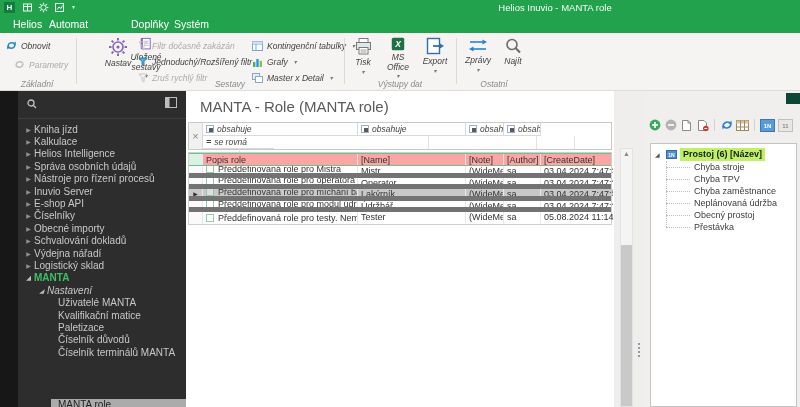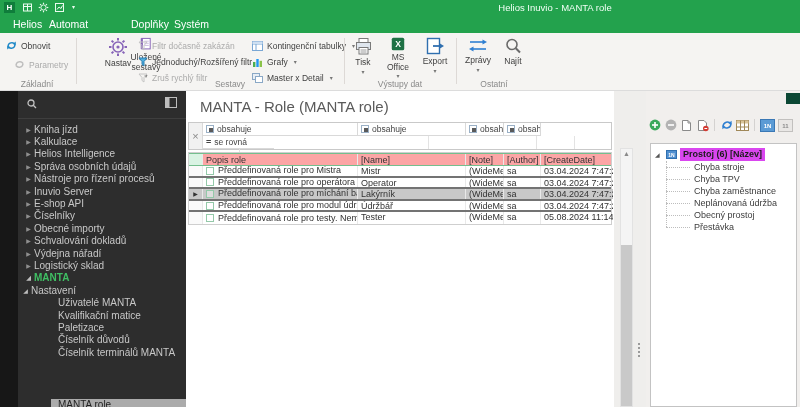--- a/index.html
+++ b/index.html
@@ -16,21 +16,21 @@
   .tb-title { left:440px; top:1px; width:230px; height:13px; color:#f2fff6; font-size:9.5px;
               text-align:center; line-height:13px; white-space:nowrap; }
 
   
   .tabbar { left:0; top:15px; width:800px; height:18px; background:#23a24d; }
   .tab { position:absolute; top:0; height:18px; color:#fff; font-size:10.5px; line-height:18px;
          padding:0 9px; cursor:default; }
   .tab.active { background:#a3a3a3; color:#333;margin-top:19px; }
 
   
-  .ribbon { left:0; top:33px; width:800px; height:58px; background:#f5f4f2; border-bottom:1px solid #dcdcdc; }
+  .ribbon { left:0; top:33px; width:800px; height:58px; background:#f5f4f2; border-bottom:1px solid #dcdcdc;font-style:italic; }
   .rb-sep { position:absolute; top:5px; width:1px; height:46px; background:#ddd9d6; }
   .rb-grouplabel { position:absolute; top:46px; height:10px; font-size:8.5px; color:#8a8a8a; text-align:center; }
   .rb-small { position:absolute; display:flex; align-items:center; gap:4px; height:13px;
               font-size:8.5px; color:#3f3f3f; white-space:nowrap; cursor:default; }
   .rb-small.dis { color:#ababab; }
   .rb-big { position:absolute; top:4px; width:44px; height:42px; display:flex; flex-direction:column;
             align-items:center; font-size:8.5px; color:#3f3f3f; text-align:center; cursor:default; }
   .rb-big .lbl { line-height:9.5px; margin-top:2px; }
   .caret::after { content:"▾"; font-size:6px; color:#777; margin-left:2px; }
   .caret-b::after { content:"▾"; font-size:6px; color:#777; }
@@ -38,46 +38,46 @@
   svg { display:block; }
 
   
   .sidebar { left:0; top:91px; width:186px; height:316px; background:#2d2d2d; }
   .sb-strip { left:0; top:0; width:18px; height:316px; background:#171717; }
   .sb-search { left:18px; top:0; width:168px; height:28px; border-bottom:1px solid #3e3e3e; }
   .sb-tree { left:18px; top:32px; width:168px; }
   .si { height:12.4px; display:flex; align-items:center; font-size:10px; color:#c8c8c8; white-space:nowrap; cursor:default; }
   .si .ar { width:11px; text-align:center; color:#8f8f8f; font-size:6px; flex:none; }
   .si.l0 { padding-left:5px; }
-  .si.l1 { padding-left:2px; }
+  .si.l1 { padding-left:18px;font-style:italic; }
   .si.l2 { padding-left:40px; }
   .si.accent { color:#3fbf63; font-weight:bold; }
   .si .exp { color:#bdbdbd; font-size:6px; }
   .si.sel { padding-left:33px;margin-top:40px; }
   .si.sel .sellbl { background:#ababab; color:#1f1f1f; flex:1; padding-left:7px; height:12px; line-height:12px; }
 
   
   .main { left:186px; top:91px; width:428px; height:316px; background:#fff; }
   .main-title { left:200px; top:98px; font-size:15px; color:#5a5a5a; white-space:nowrap; }
 
   .fgrid { left:188px; top:122px; width:424px; height:28px; border:1px solid #c9c9c9; background:#fff; display:flex; }
   .f-x { width:14px; height:26px; background:#f1f1f1; border-right:1px solid #d9d9d9; color:#8a8a8a;
          font-size:11px; text-align:center; line-height:26px; cursor:default; }
-  .f-cols { flex:1; display:flex; flex-wrap:wrap; }
+  .f-cols { flex:1; display:flex; flex-wrap:wrap;font-style:italic; }
   .f-op { height:13px; border-right:1px solid #d9d9d9; border-bottom:1px solid #d9d9d9; display:flex;
           align-items:center; gap:3px; padding-left:3px; font-size:8.5px; color:#444; overflow:hidden; white-space:nowrap; }
   .f-in { height:13px; border-right:1px solid #e3e3e3; }
   .opicon { flex:none; width:8px; height:8px; border:1px solid #9ab0c6; background:#fff; position:relative; }
   .opicon::before { content:""; position:absolute; left:2px; top:2px; width:4px; height:4px; background:#5a5a5a; }
   .eqicon { flex:none; color:#444; font-size:9px; font-weight:bold; }
 
   .grid { left:188px; top:152px; width:424px; border:1px solid #cfcfcf; background:#fff; }
   .ghead { display:flex; height:13px; background:#fca5a5; border-bottom:1px solid #74bf8e; border-top:1px solid #74bf8e; }
   .ghead .gc { font-size:9px; color:#333; line-height:12px; }
-  .grow { display:flex; height:11.6px; border-bottom:2px solid #737373; }
+  .grow { display:flex; height:11.6px; border-bottom:5px solid #737373; }
   .grow.sel .gc { background:#c8c8c8; }
   .gc { border-right:1px solid #e9e9e9; font-size:9px; color:#333; line-height:11px;
         padding-left:3px; overflow:hidden; white-space:nowrap; }
   .cm { width:14px; flex:none; padding:0; background:#fafafa; text-align:center; color:#333; font-size:6px; line-height:11px; }
   .c1 { width:155px; flex:none; display:flex; align-items:center; gap:4px; }
   .c2 { width:108px; flex:none; }
   .c3 { width:38px; flex:none; }
   .c4 { width:37px; flex:none; }
   .c5 { width:72px; flex:none; border-right:none; }
   .cbx { flex:none; width:8px; height:8px; border:1px solid #94c9a9; background:#fff; }
@@ -98,21 +98,21 @@
   .rp-btn { width:13px; height:13px; display:flex; align-items:center; justify-content:center; cursor:default; }
   .rp-sep { width:1px; height:12px; background:#d4d2d0; margin:0 2px; }
   .mini-btn { width:15px; height:13px; font-size:6px; font-weight:bold; text-align:center; line-height:12px; }
   .mini-btn.on { background:#5b9bd5; border:1px solid #3a78b5; color:#fff; }
   .mini-btn.off { background:#e9e7e5; border:1px solid #c2c0be; color:#8a8a8a; }
   .treebox { left:650px; top:143px; width:147px; height:264px; background:#fff; border:1px solid #c3c3c3; overflow:hidden; }
   .rt-root { display:flex; align-items:center; gap:3px; height:14px; margin:3px 0 0 4px; font-size:9px; }
   .rt-root .exp { color:#555; font-size:6px; width:8px; }
   .rt-badge { width:11px; height:9px; background:#4f8fd0; border:1px solid #2f6faf; color:#fff; font-size:5px;
               font-weight:bold; text-align:center; line-height:8px; flex:none; }
-  .rt-root .rootlbl { background:#d946ef; color:#1c1c1c; font-weight:bold; padding:0 3px; line-height:13px; white-space:nowrap; }
+  .rt-root .rootlbl { background:#bef264; color:#1c1c1c; font-weight:bold; padding:0 3px; line-height:13px; white-space:nowrap; }
   .rt-kids { position:relative; margin-left:15px; }
   .rt-vline { position:absolute; left:0; top:0; bottom:6px; border-left:1px dotted #bdbdbd; }
   .rt-kid { display:flex; align-items:center; height:12px; font-size:9px; color:#3d3d3d; white-space:nowrap; }
   .rt-kid .dash { width:24px; border-top:1px dotted #bdbdbd; margin-right:4px; flex:none; }
 </style>
 </head>
 <body>
 
 <div class="screen">
 

